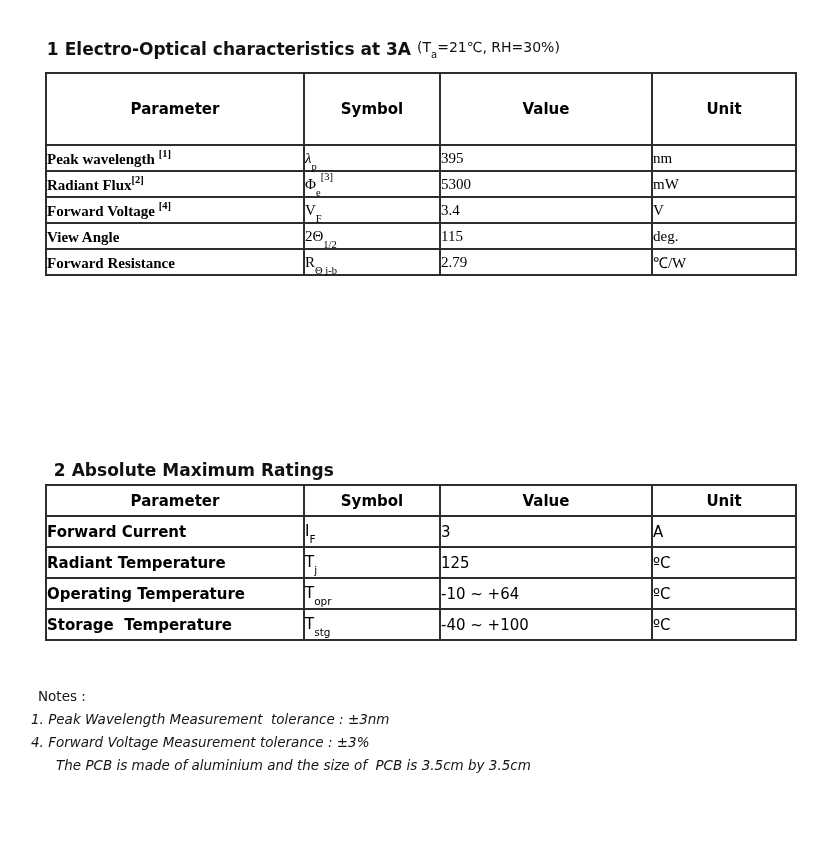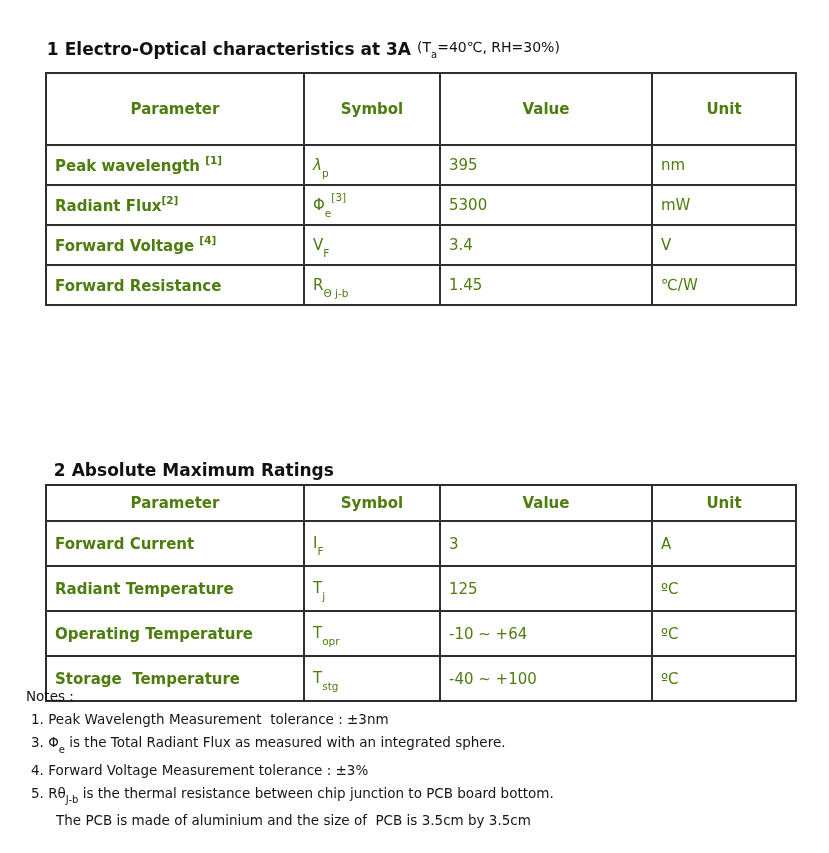--- a/index.html
+++ b/index.html
@@ -20,46 +20,46 @@
   .cond { font-size:14px; font-weight:400; position:relative; top:-3px; margin-left:6px; }
   .cond sub { font-size:10px; position:relative; top:2px; }
 
   
   table { border-collapse:collapse; table-layout:fixed; }
   #table1 { left:45px; top:72px; width:750px; }
   #table2 { left:45px; top:484px; width:750px; }
   th, td {
     border:2px solid #2e2e2e;
     vertical-align:middle;
-    font-size:15px; padding:8px; color:#4d7c0f;
+    font-size:15px; padding:0; color:#000000;
   }
   th { font-weight:700; }
   #table1 thead tr { height:72px; }
-  #table1 tbody tr { height:37px; }
+  #table1 tbody tr { height:26px;font-family:Liberation Serif, serif; }
   #table2 thead tr { height:31px; }
-  #table2 tbody tr { height:45px; }
+  #table2 tbody tr { height:31px; }
   .param { font-weight:700; }
   .pre { white-space:pre; }
   sup.fn { font-size:10.5px; font-weight:700; position:relative; top:-1px; }
   td.sym sub { font-size:10.5px; position:relative; top:3px; }
   td.sym sup { font-size:10.5px; position:relative; top:-3px; }
   .it { font-style:italic; }
 
   
   #notes { left:26px; top:685px; font-size:13.5px; color:#151515; }
-  .notes-label { line-height:23px; white-space:pre; }
-  .note-line { margin-left:5px; line-height:23px; white-space:pre; }
+  .notes-label { line-height:23px; white-space:pre;margin-left:12px; }
+  .note-line { margin-left:5px; line-height:23px; white-space:pre;font-style:italic; }
   .note-line sub { font-size:10px; position:relative; top:2px; }
   .note-indent { margin-left:30px; }
 </style>
 </head>
 <body>
 
 <div class="abs sec-title" id="sec1-title">
-  <span class="sec-num">1</span><span>Electro-Optical characteristics at 3A</span><span class="cond"><span>(T</span><sub>a</sub><span>=40℃, RH=30%)</span></span>
+  <span class="sec-num">1</span><span>Electro-Optical characteristics at 3A</span><span class="cond"><span>(T</span><sub>a</sub><span>=21℃, RH=30%)</span></span>
 </div>
 
 <table class="abs" id="table1">
   <colgroup>
       <col style="width:258px">
       <col style="width:136px">
       <col style="width:212px">
       <col style="width:144px">
     </colgroup>
   <thead>
@@ -83,23 +83,29 @@
       <td>5300</td>
       <td>mW</td>
     </tr>
     <tr>
       <td class="param"><span class="pre">Forward Voltage </span><sup class="fn">[4]</sup></td>
       <td class="sym"><span>V</span><sub>F</sub><sup></sup></td>
       <td>3.4</td>
       <td>V</td>
     </tr>
     <tr>
+      <td class="param"><span class="pre">View Angle</span><sup class="fn"></sup></td>
+      <td class="sym"><span>2Θ</span><sub>1/2</sub><sup></sup></td>
+      <td>115</td>
+      <td>deg.</td>
+    </tr>
+    <tr>
       <td class="param"><span class="pre">Forward Resistance</span><sup class="fn"></sup></td>
       <td class="sym"><span>R</span><sub class="pre">Θ j-b</sub><sup></sup></td>
-      <td>1.45</td>
+      <td>2.79</td>
       <td>℃/W</td>
     </tr>
   </tbody>
 </table>
 
 <div class="abs sec-title" id="sec2-title">
   <span class="sec-num">2</span><span>Absolute Maximum Ratings</span>
 </div>
 
 <table class="abs" id="table2">
@@ -141,17 +147,15 @@
       <td class="sym"><span>T</span><sub>stg</sub></td>
       <td>-40 ~ +100</td>
       <td>ºC</td>
     </tr>
   </tbody>
 </table>
 
 <div class="abs" id="notes">
   <div class="notes-label">Notes :</div>
   <div class="note-line">1. Peak Wavelength Measurement  tolerance : ±3nm</div>
-  <div class="note-line"><span>3. Φ</span><sub>e</sub><span> is the Total Radiant Flux as measured with an integrated sphere.</span></div>
   <div class="note-line">4. Forward Voltage Measurement tolerance : ±3%</div>
-  <div class="note-line"><span>5. Rθ</span><sub>J-b</sub><span> is the thermal resistance between chip junction to PCB board bottom.</span></div>
   <div class="note-line note-indent">The PCB is made of aluminium and the size of  PCB is 3.5cm by 3.5cm</div>
 </div>
 
 </body></html>

